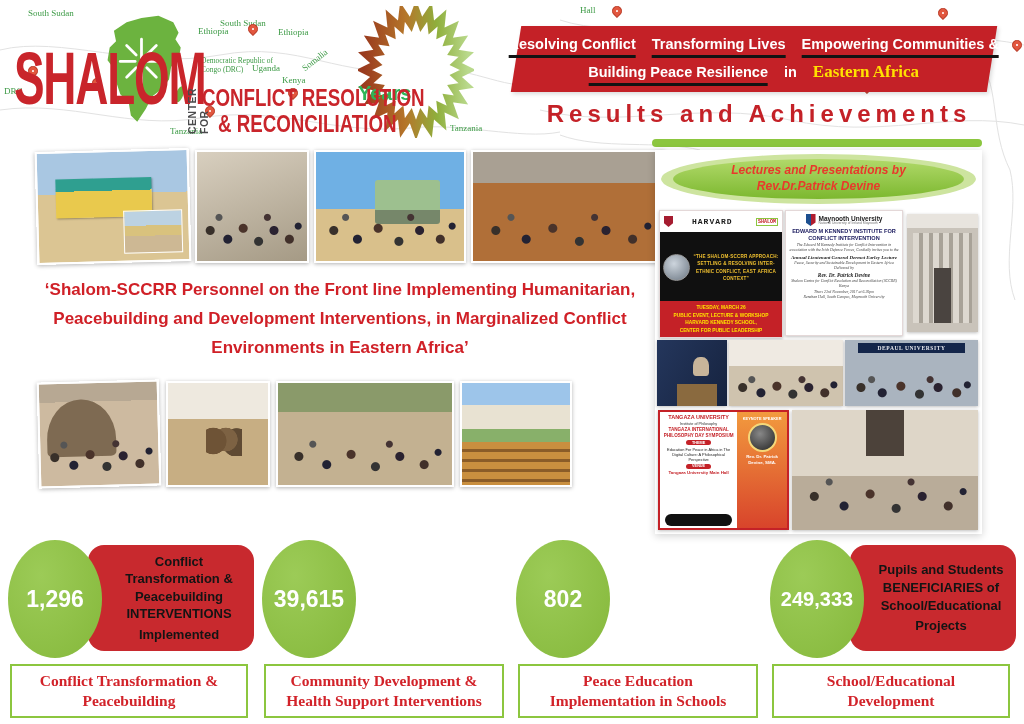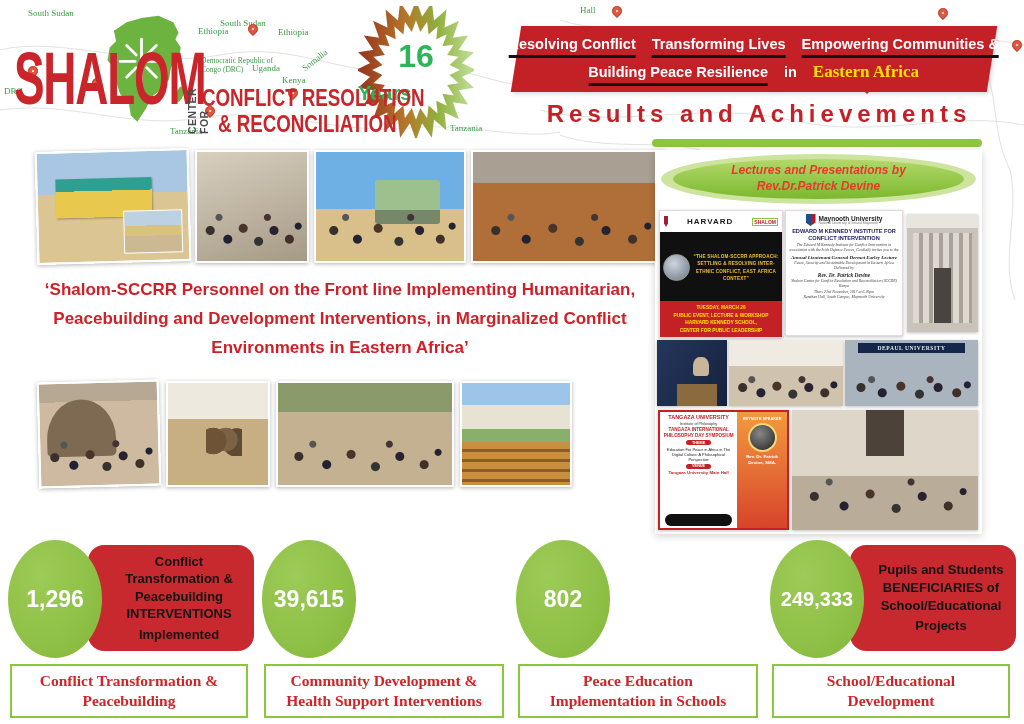--- a/index.html
+++ b/index.html
@@ -101,21 +101,21 @@
   .rp-ellipse{position:absolute;left:6px;top:4px;right:6px;height:50px;background:#cde49f;
       border-radius:50%;}
   .rp-ellipse-inner{position:absolute;inset:5px 12px;border-radius:50%;
       background:linear-gradient(#b1d96a,#7cb82f);display:flex;flex-direction:column;
       align-items:center;justify-content:center;text-align:right;}
   .rp-bline{color:#E8392B;font-weight:700;font-style:italic;font-size:12px;line-height:1.3;}
   .rp .poster-box{position:absolute;box-shadow:0 1px 3px rgba(0,0,0,.25);}
 
   .harvard{left:4px;top:60px;width:122px;height:126px;background:#fff;border:1px solid #e4d8d8;
            display:flex;flex-direction:column;}
-  .hv-head{height:19px;display:flex;align-items:center;gap:19px;padding:1px 4px;}
+  .hv-head{height:19px;display:flex;align-items:center;gap:19px;padding:1px 4px;font-family:Liberation Mono, monospace;}
   .hv-crest{width:9px;height:11px;background:#A51C30;
             clip-path:polygon(0 0,100% 0,100% 65%,50% 100%,0 65%);}
   .hv-name{font-size:8px;font-weight:700;letter-spacing:1px;color:#1a1a1a;}
   .hv-shalom{margin-left:auto;font-size:5px;font-weight:700;color:#C42127;
              border:1px solid #8CC63F;padding:0 1px;}
   .hv-body{flex:1;background:#101010;color:#f0c030;font-size:4.6px;font-weight:700;
            text-align:center;padding:4px 3px 2px;display:flex;gap:3px;align-items:center;}
   .hv-photo{width:25px;height:25px;border-radius:50%;flex-shrink:0;border:1px solid #999;
             background:radial-gradient(circle at 40% 35%, #cdd5dd, #6b7682);}
   .hv-quote{flex:1;line-height:1.6;letter-spacing:.2px;}
@@ -266,21 +266,20 @@
       <defs>
         <linearGradient id="sg" x1="0" y1="0" x2="1" y2="0">
           <stop offset="0" stop-color="#9a3b1e"></stop>
             <stop offset="0.4" stop-color="#b5762a"></stop>
           <stop offset="0.7" stop-color="#8faf3c"></stop>
             <stop offset="1" stop-color="#b9d98c"></stop>
         </linearGradient>
       </defs>
       <polygon id="starPoly" points="58.0,4.0 63.2,18.4 71.5,6.0 73.3,21.5 84.0,12.0 82.4,27.5 94.8,21.6 89.7,36.0 103.0,34.0 95.0,46.4 108.2,48.5 97.7,58.0 110.0,64.0 97.7,70.0 108.2,79.5 95.0,81.6 103.0,94.0 89.7,92.0 94.8,106.4 82.4,100.5 84.0,116.0 73.3,106.5 71.5,122.0 63.2,109.6 58.0,124.0 52.8,109.6 44.5,122.0 42.7,106.5 32.0,116.0 33.6,100.5 21.2,106.4 26.3,92.0 13.0,94.0 21.0,81.6 7.8,79.5 18.3,70.0 6.0,64.0 18.3,58.0 7.8,48.5 21.0,46.4 13.0,34.0 26.3,36.0 21.2,21.6 33.6,27.5 32.0,12.0 42.7,21.5 44.5,6.0 52.8,18.4" fill="#ffffff" stroke="url(#sg)" stroke-width="7"></polygon>
     </svg>
-    <div class="star-num">16</div>
     <div class="star-years">Years</div>
   </div>
 
   <div class="banner">
     <div class="banner-inner">
       <div class="b-line">
         <span class="b-u">Resolving Conflict</span>
         <span class="b-u">Transforming Lives</span>
         <span class="b-u">Empowering Communities  &amp;</span>
       </div>

